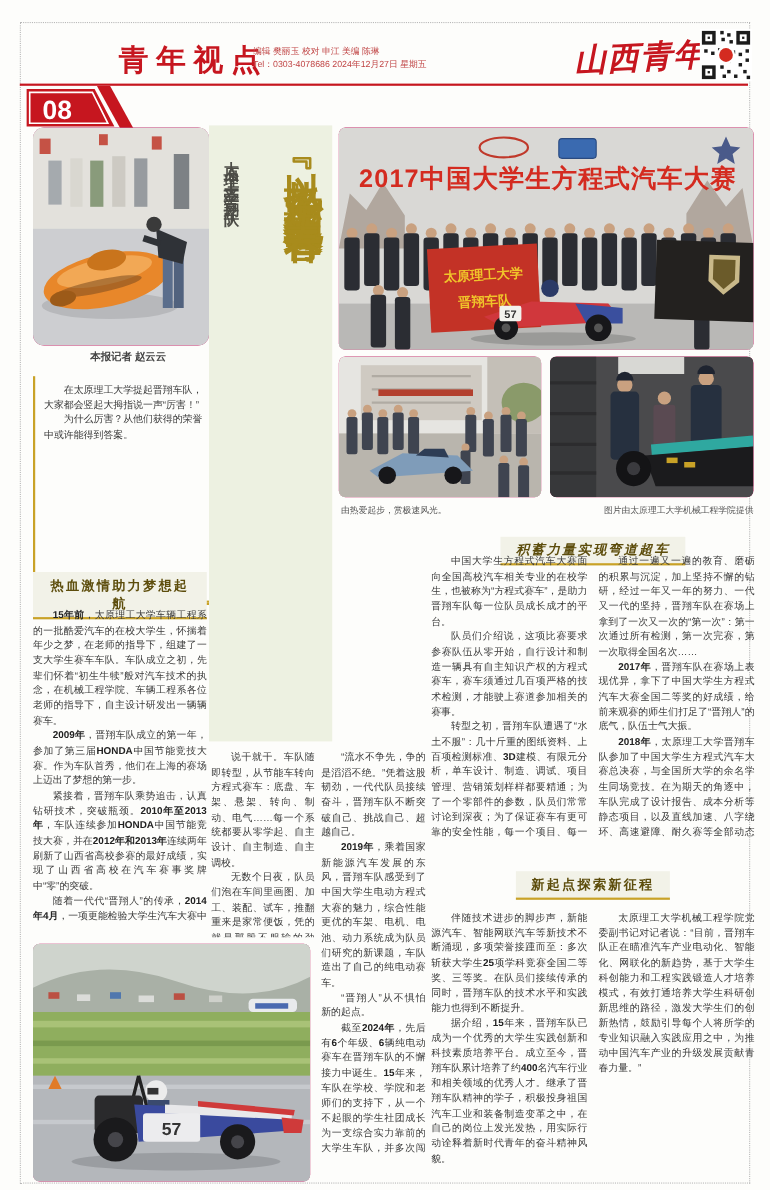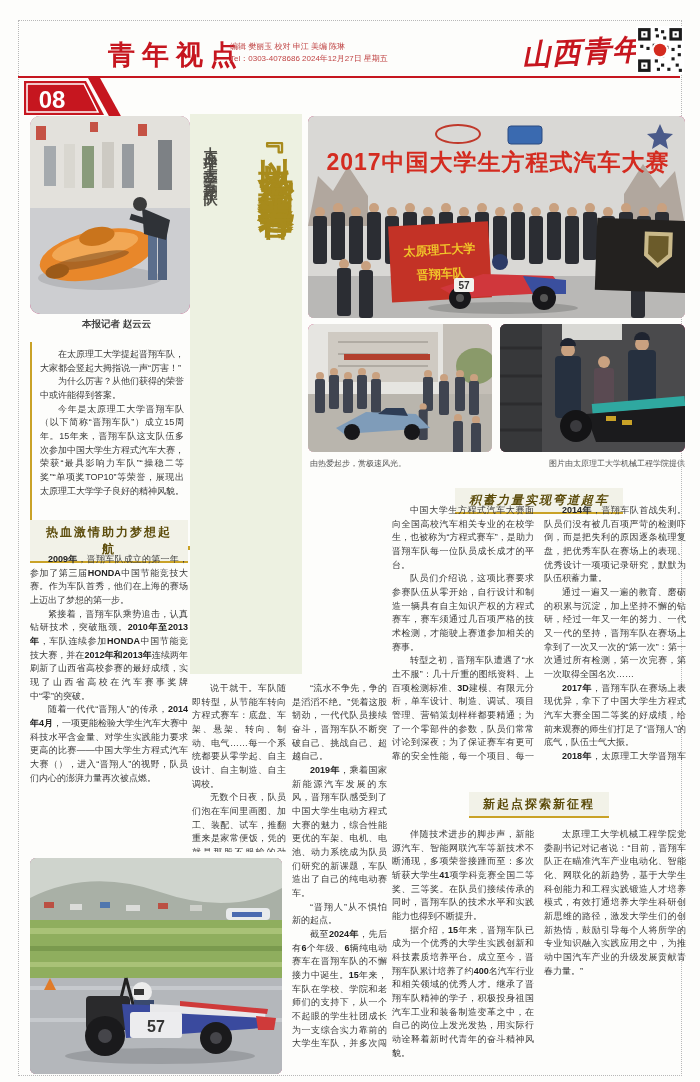--- a/index.html
+++ b/index.html
@@ -127,26 +127,26 @@
         <rect x="100" y="100" width="16" height="6" fill="#2f3237" transform="rotate(18 108 103)"></rect>
       </g>
     </svg>
   </div>
 
   <div class="abs byline" style="left:40px;top:318px;margin-left:42px;">本报记者 赵云云</div>
 
   <div class="abs txt intro" style="left:30px;top:342px;width:144px;height:192px;">
       <p class="para">在太原理工大学提起晋翔车队，大家都会竖起大拇指说一声“厉害！”</p>
       <p class="para">为什么厉害？从他们获得的荣誉中或许能得到答案。</p>
-      <p class="para">今年是太原理工大学晋翔车队（以下简称“晋翔车队”）成立15周年。15年来，晋翔车队这支队伍多次参加中国大学生方程式汽车大赛，荣获“最具影响力车队”“操稳二等奖”“单项奖TOP10”等荣誉，展现出太原理工大学学子良好的精神风貌。</p>
     </div>
 
   <div class="abs crosshead" style="left:30px;top:520px;width:130px;text-align:center;">热血激情助力梦想起航</div>
 
   <div class="abs txt" style="left:30px;top:553px;width:158px;height:284px;">
+      <p class="para"><b>15年前</b>，太原理工大学车辆工程系的一批酷爱汽车的在校大学生，怀揣着年少之梦，在老师的指导下，组建了一支大学生赛车车队。车队成立之初，先辈们怀着“初生牛犊”般对汽车技术的执念，在机械工程学院、车辆工程系各位老师的指导下，自主设计研发出一辆辆赛车。</p>
       <p class="para"><b>2009年</b>，晋翔车队成立的第一年，参加了第三届<b>HONDA</b>中国节能竞技大赛。作为车队首秀，他们在上海的赛场上迈出了梦想的第一步。</p>
       <p class="para">紧接着，晋翔车队乘势追击，认真钻研技术，突破瓶颈。<b>2010年至2013年</b>，车队连续参加<b>HONDA</b>中国节能竞技大赛，并在<b>2012年和2013年</b>连续两年刷新了山西省高校参赛的最好成绩，实现了山西省高校在汽车赛事奖牌中“零”的突破。</p>
       <p class="para">随着一代代“晋翔人”的传承，<b>2014年4月</b>，一项更能检验大学生汽车大赛中科技水平含金量、对学生实践能力要求更高的比赛——中国大学生方程式汽车大赛（），进入“晋翔人”的视野，队员们内心的澎湃力量再次被点燃。</p>
     </div>
 
   <div class="abs title-block" style="left:190px;top:114px;width:112px;height:560px;">
     <div class="abs vtitle" style="right:8px;top:14px;height:540px;">以『热爱』之名拥抱极速青春</div>
     <div class="abs vsub" style="left:12px;top:22px;height:400px;">太原理工大学晋翔车队</div>
   </div>
 
@@ -312,35 +312,34 @@
     <span class="crosshead">积蓄力量实现弯道超车</span>
   </div>
   <div class="abs" style="left:392px;top:504px;width:294px;height:258px;overflow:hidden;">
     <div class="cols2" style="height:258px;">
       <div class="txt">
           <p class="para">中国大学生方程式汽车大赛面向全国高校汽车相关专业的在校学生，也被称为“方程式赛车”，是助力晋翔车队每一位队员成长成才的平台。</p>
           <p class="para">队员们介绍说，这项比赛要求参赛队伍从零开始，自行设计和制造一辆具有自主知识产权的方程式赛车，赛车须通过几百项严格的技术检测，才能驶上赛道参加相关的赛事。</p>
           <p class="para">转型之初，晋翔车队遭遇了“水土不服”：几十斤重的图纸资料、上百项检测标准、<b>3D</b>建模、有限元分析，单车设计、制造、调试、项目管理、营销策划样样都要精通；为了一个零部件的参数，队员们常常讨论到深夜；为了保证赛车有更可靠的安全性能，每一个项目、每一处细节都反复打磨。</p>
         </div>
       <div class="txt">
-          <p class="para"><b>2014年</b>，晋翔车队首战失利。队员们没有被几百项严苛的检测吓倒，而是把失利的原因逐条梳理复盘，把优秀车队在赛场上的表现、优秀设计一项项记录研究，默默为队伍积蓄力量。</p>
           <p class="para">通过一遍又一遍的教育、磨砺的积累与沉淀，加上坚持不懈的钻研，经过一年又一年的努力、一代又一代的坚持，晋翔车队在赛场上拿到了一次又一次的“第一次”：第一次通过所有检测，第一次完赛，第一次取得全国名次……</p>
           <p class="para"><b>2017年</b>，晋翔车队在赛场上表现优异，拿下了中国大学生方程式汽车大赛全国二等奖的好成绩，给前来观赛的师生们打足了“晋翔人”的底气，队伍士气大振。</p>
           <p class="para"><b>2018年</b>，太原理工大学晋翔车队参加了中国大学生方程式汽车大赛总决赛，与全国所大学的余名学生同场竞技。在为期天的角逐中，车队完成了设计报告、成本分析等静态项目，以及直线加速、八字绕环、高速避障、耐久赛等全部动态项目，斩获多项全国大奖，跻身国内优秀车队之列。</p>
         </div>
     </div>
   </div>
 
   <div class="abs crosshead-wrap" style="left:392px;top:792px;width:294px;">
     <span class="crosshead">新起点探索新征程</span>
   </div>
   <div class="abs" style="left:392px;top:828px;width:294px;height:244px;overflow:hidden;">
     <div class="cols2" style="height:244px;">
       <div class="txt">
-          <p class="para">伴随技术进步的脚步声，新能源汽车、智能网联汽车等新技术不断涌现，多项荣誉接踵而至：多次斩获大学生<b>41</b>项学科竞赛全国二等奖、三等奖。在队员们接续传承的同时，晋翔车队的技术水平和实践能力也得到不断提升。</p>
+          <p class="para">伴随技术进步的脚步声，新能源汽车、智能网联汽车等新技术不断涌现，多项荣誉接踵而至：多次斩获大学生<b>25</b>项学科竞赛全国二等奖、三等奖。在队员们接续传承的同时，晋翔车队的技术水平和实践能力也得到不断提升。</p>
           <p class="para">据介绍，<b>15</b>年来，晋翔车队已成为一个优秀的大学生实践创新和科技素质培养平台。成立至今，晋翔车队累计培养了约<b>400</b>名汽车行业和相关领域的优秀人才。继承了晋翔车队精神的学子，积极投身祖国汽车工业和装备制造变革之中，在自己的岗位上发光发热，用实际行动诠释着新时代青年的奋斗精神风貌。</p>
         </div>
       <div class="txt">
           <p class="para">太原理工大学机械工程学院党委副书记对记者说：“目前，晋翔车队正在瞄准汽车产业电动化、智能化、网联化的新趋势，基于大学生科创能力和工程实践锻造人才培养模式，有效打通培养大学生科研创新思维的路径，激发大学生们的创新热情，鼓励引导每个人将所学的专业知识融入实践应用之中，为推动中国汽车产业的升级发展贡献青春力量。”</p>
         </div>
     </div>
   </div>
 
   <div class="abs photo" style="left:30px;top:858px;width:252px;height:216px;">
     <svg width="252" height="216" viewBox="0 0 252 216">

